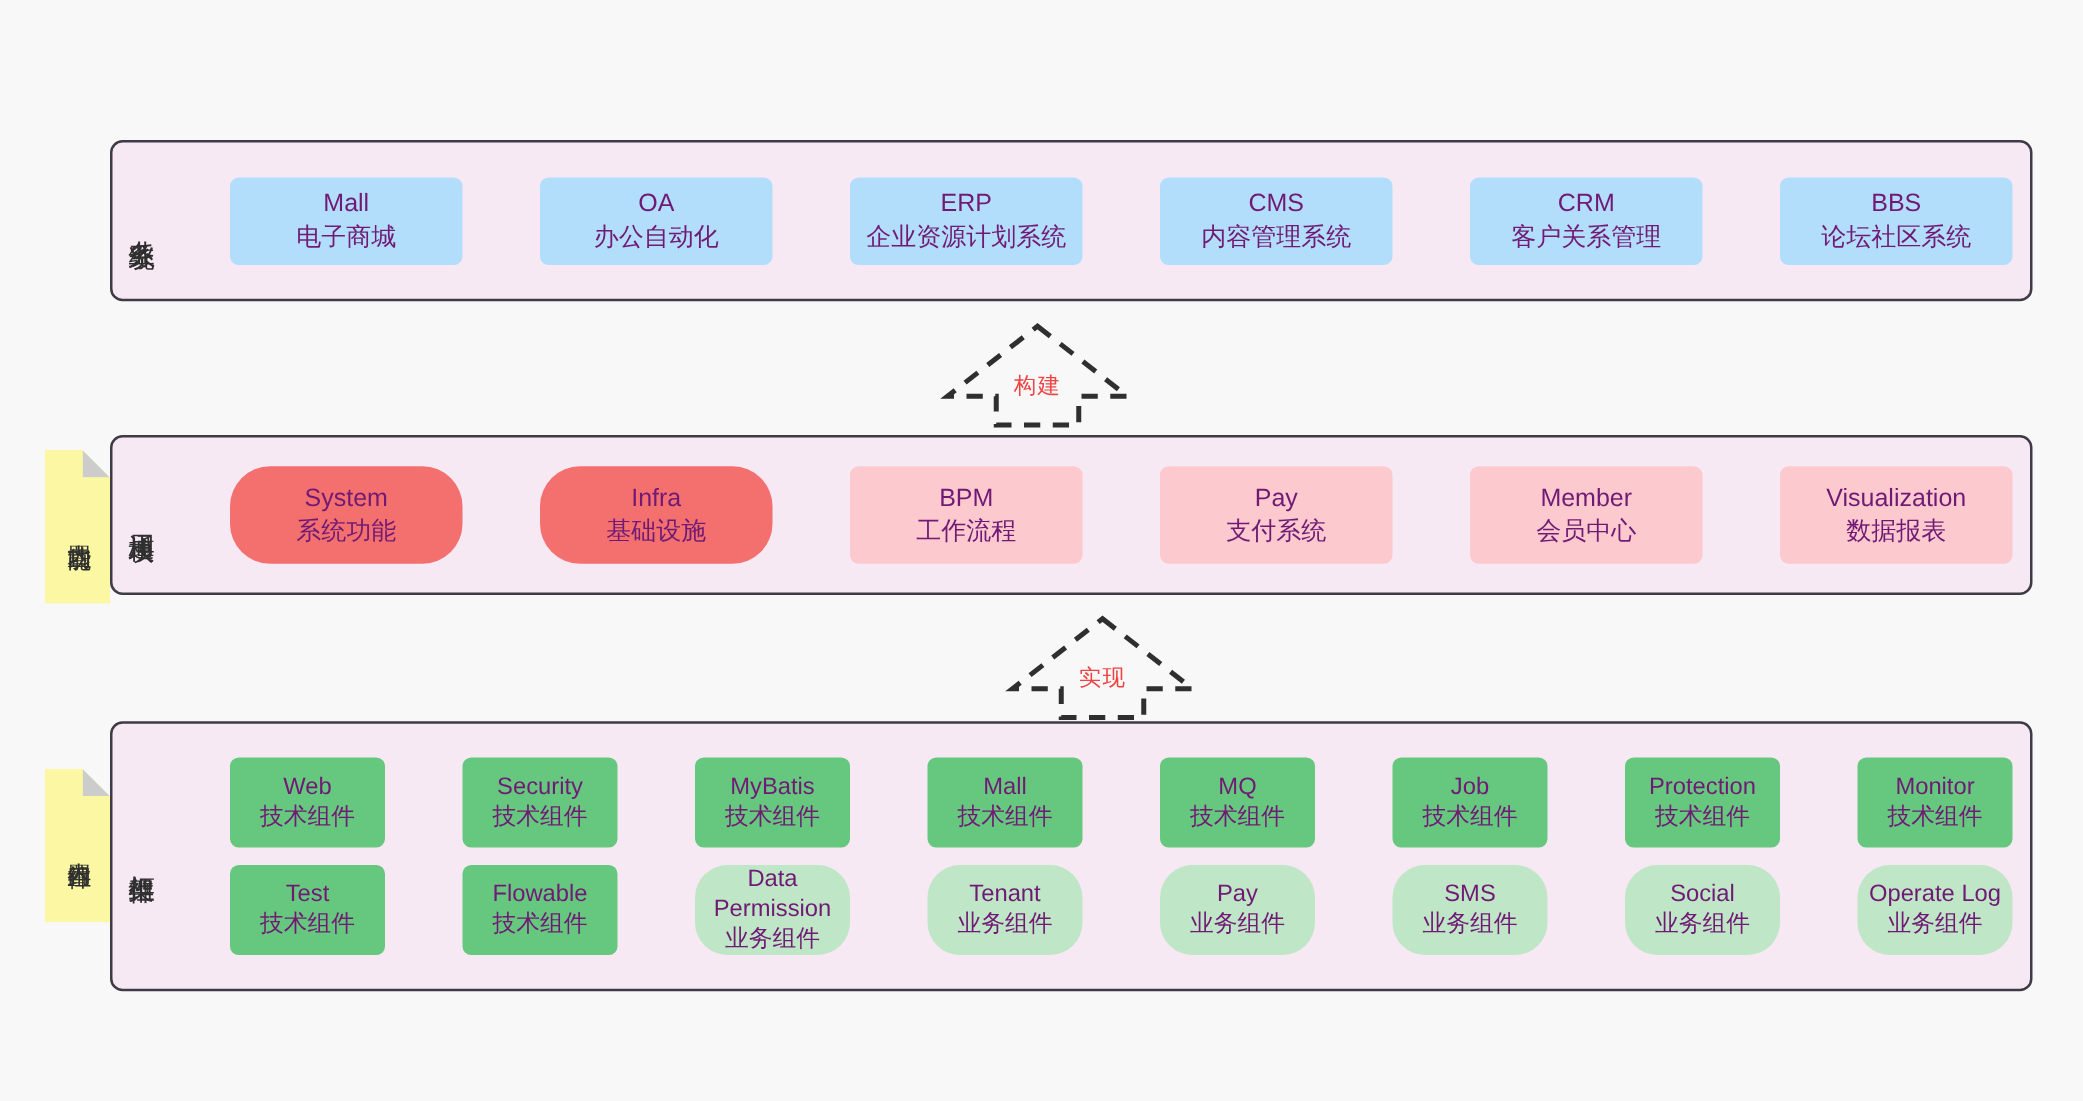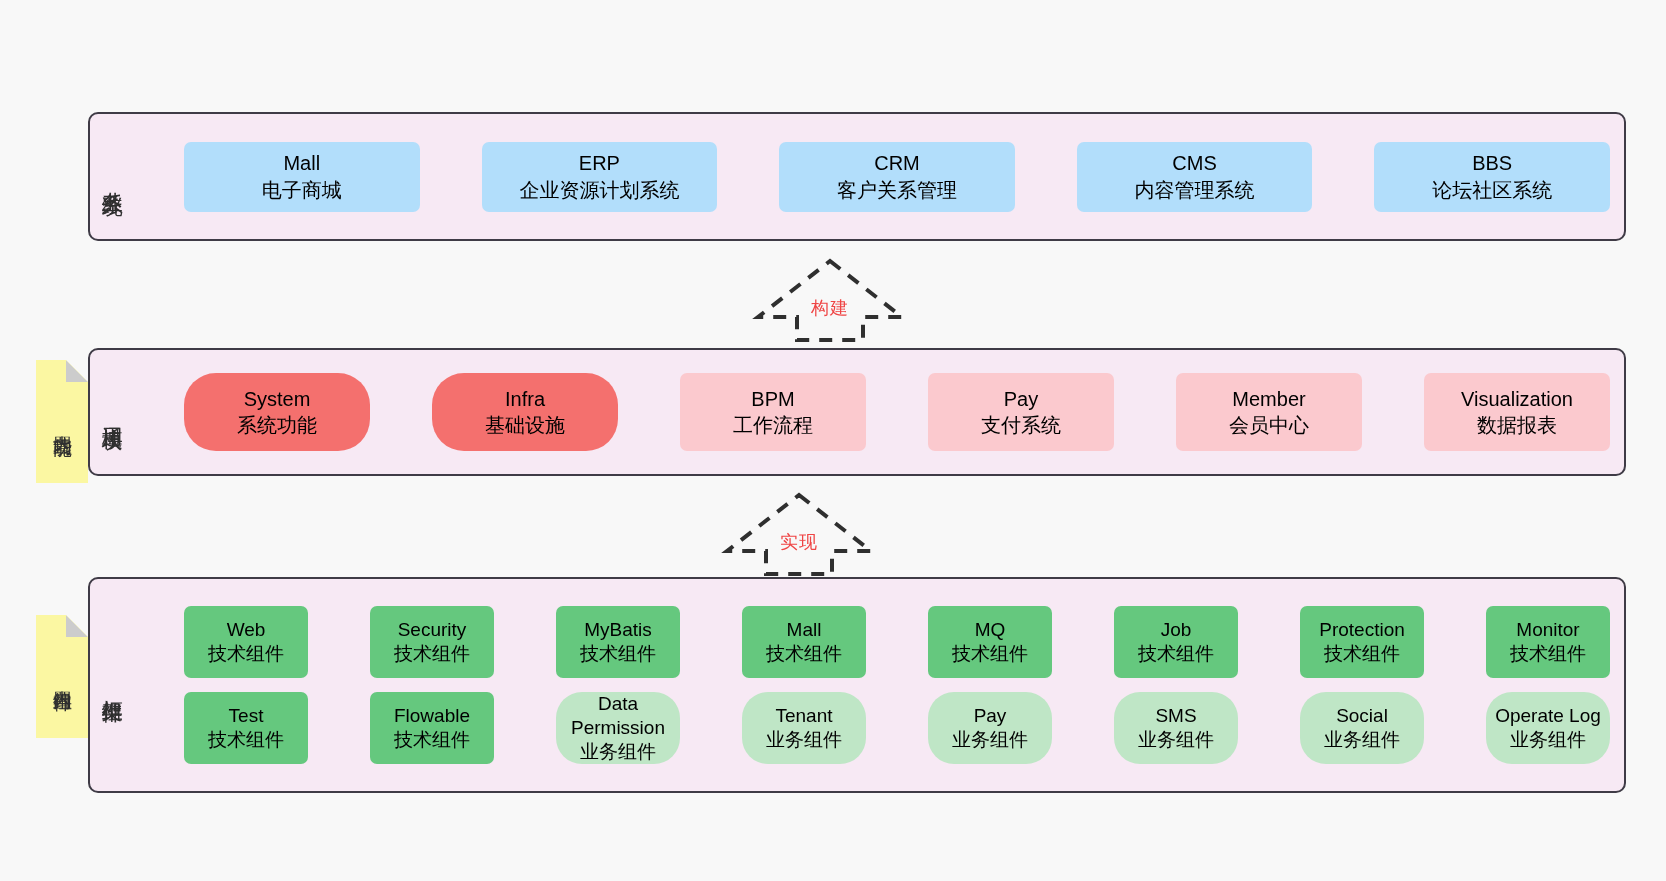--- a/index.html
+++ b/index.html
@@ -51,21 +51,21 @@
   .card{
     box-sizing:border-box;
     border-radius:7px;
     display:flex;
     flex-direction:column;
     align-items:center;
     justify-content:center;
     text-align:center;
     font-size:20px;
     line-height:1.32;
-    color:#000000;
+    color:#701a75;
     padding:4px 6px;
     margin-left:44px;
   }
   .card .en{display:block;}
   .card .cn{display:block;}
 
   
   #sec-business{left:88px;top:112px;width:1538px;height:129px;}
   #sec-business .section-body{gap:18px;padding-left:6px;}
   #sec-business .card{flex:1 1 0;height:70px;background:#b2deFB;}
@@ -124,45 +124,49 @@
     left:0;right:0;
     top:38px;
     text-align:center;
     font-size:18px;
     color:#ef4444;
     letter-spacing:1px;
     user-select:none;
     pointer-events:none;
   }
   #arrow-build{left:755px;top:258px;width:150px;height:84px;}
-  #arrow-impl{left:724px;top:492px;width:150px;height:84px;}
+  #arrow-impl{left:807px;top:492px;width:150px;height:84px;}
 </style>
 </head>
 <body>
 
 <div id="stage">
 
   <div class="section" id="sec-business">
     <div class="section-title">业务系统</div>
     <div class="section-body">
       <div class="card">
         <span class="en">Mall</span>
         <span class="cn">电子商城</span>
       </div>
       <div class="card">
+        <span class="en">OA</span>
+        <span class="cn">办公自动化</span>
+      </div>
+      <div class="card">
         <span class="en">ERP</span>
         <span class="cn">企业资源计划系统</span>
       </div>
       <div class="card">
+        <span class="en">CMS</span>
+        <span class="cn">内容管理系统</span>
+      </div>
+      <div class="card">
         <span class="en">CRM</span>
         <span class="cn">客户关系管理</span>
-      </div>
-      <div class="card">
-        <span class="en">CMS</span>
-        <span class="cn">内容管理系统</span>
       </div>
       <div class="card">
         <span class="en">BBS</span>
         <span class="cn">论坛社区系统</span>
       </div>
     </div>
   </div>
 
   <div class="uparrow" id="arrow-build">
     <svg width="150" height="84" viewBox="0 0 150 84" aria-hidden="true">

